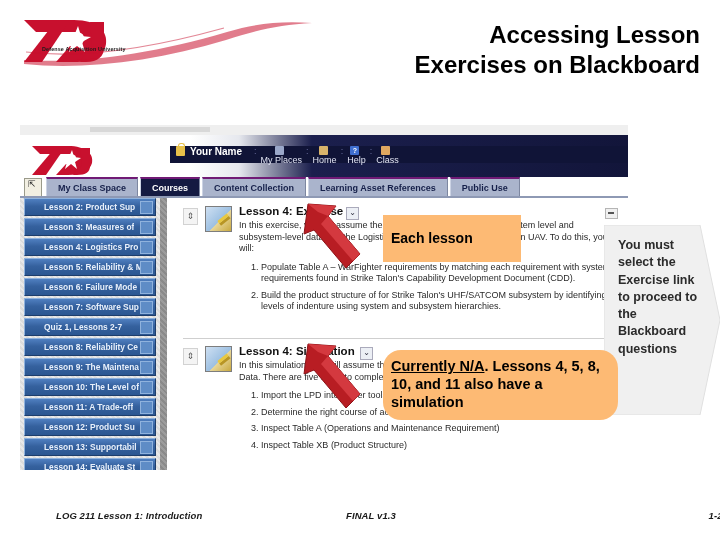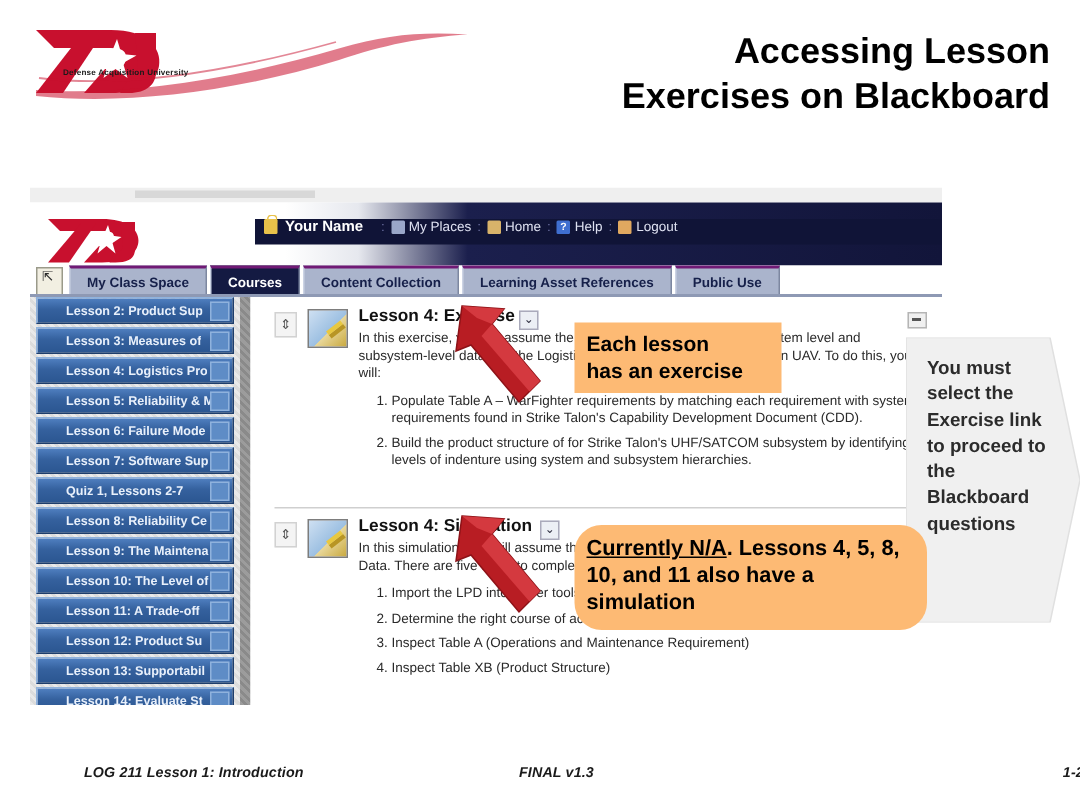--- a/index.html
+++ b/index.html
@@ -43,21 +43,21 @@
   .bb-header { position: absolute; left: 0; top: 10px; width: 100%; height: 42px;
                background: linear-gradient(to right,#ffffff 0%,#ffffff 28%,#e6e8ee 36%,#1b1f4d 48%,#12153a 100%); }
   .bb-dau { position: absolute; left: 8px; top: 8px; width: 112px; height: 36px; }
   .bb-navbar { position: absolute; left: 150px; top: 11px; height: 17px; right: 0;
                background: #101437; display: flex; align-items: flex-start; padding-left: 6px; }
   .bb-nav-lock { width: 9px; height: 10px; background:#e8c14a; border-radius:1px; position:relative; margin-right:5px;}
   .bb-nav-lock:before { content:""; position:absolute; left:2px; top:-3px; width:5px; height:5px;
                         border:1.4px solid #e8c14a; border-bottom:0; border-radius:3px 3px 0 0;}
   .bb-yourname { color:#ffffff; font-size:10px; font-weight:bold; margin-right:8px; white-space:nowrap;}
   .bb-nav-sep { color:#6b6fa0; font-size:9px; margin:0 4px; }
-  .bb-nav-item { color:#dfe2f2; font-size:9px; white-space:nowrap; display:flex; align-items:center; }
+  .bb-nav-item { color:#dfe2f2; font-size:9px; white-space:nowrap; display:flex; align-items:center;flex-direction:column; }
   .bb-nav-ico { width:9px; height:9px; margin-right:3px; border-radius:1px; display:inline-block; }
   .ico-places { background:#9aa7c9; }
   .ico-home   { background:#d8b36a; }
   .ico-help   { background:#3f6fd0; color:#fff; font-size:7px; text-align:center; line-height:9px; font-weight:bold;}
   .ico-logout { background:#e0a860; }
 
   
   .bb-tabs { position: absolute; left: 0; top: 52px; width: 100%; height: 20px; background: #ffffff; }
   .bb-tabs-inner { position:absolute; left:26px; top:0; display:flex; height:20px; align-items:stretch; }
   .bb-tab { background:#aab4cc; color:#16204a; font-size:9px; font-weight:bold;
@@ -178,21 +178,21 @@
           <span>Home</span>
         </span>
         <span class="bb-nav-sep">:</span>
         <span class="bb-nav-item">
           <span class="bb-nav-ico ico-help">?</span>
           <span>Help</span>
         </span>
         <span class="bb-nav-sep">:</span>
         <span class="bb-nav-item">
           <span class="bb-nav-ico ico-logout"></span>
-          <span>Logout</span>
+          <span>Class</span>
         </span>
       </div>
     </div>
 
     <div class="bb-tabs">
       <div class="bb-tabicon"></div>
       <div class="bb-tabs-inner">
         <div class="bb-tab">
           <span>My Class Space</span>
         </div>
@@ -328,21 +328,20 @@
         <polygon points="8,8 36,10 28,20 60,58 46,72 14,34 4,38" fill="#b81d23" stroke="#8d1217" stroke-width="1"></polygon>
         <polygon points="8,8 36,10 28,20 18,16" fill="#d4393f"></polygon>
         <polygon points="28,20 60,58 53,65 21,28" fill="#d4393f"></polygon>
       </g>
     </svg>
   </div>
 
   <div class="callout" style="left:383px; top:215px; width:138px; height:47px; font-size:14px;">
     <div class="callout-inner">
       <div>Each lesson</div>
-      <div>has an exercise</div>
     </div>
   </div>
 
   <div class="arrow" style="left:300px; top:338px; width:72px; height:72px;">
     <svg width="72" height="72" viewBox="0 0 72 72">
       <g>
         <polygon points="8,6 36,8 28,18 60,56 46,70 14,32 4,36" fill="#b81d23" stroke="#8d1217" stroke-width="1"></polygon>
         <polygon points="8,6 36,8 28,18 18,14" fill="#d4393f"></polygon>
         <polygon points="28,18 60,56 53,63 21,26" fill="#d4393f"></polygon>
       </g>

